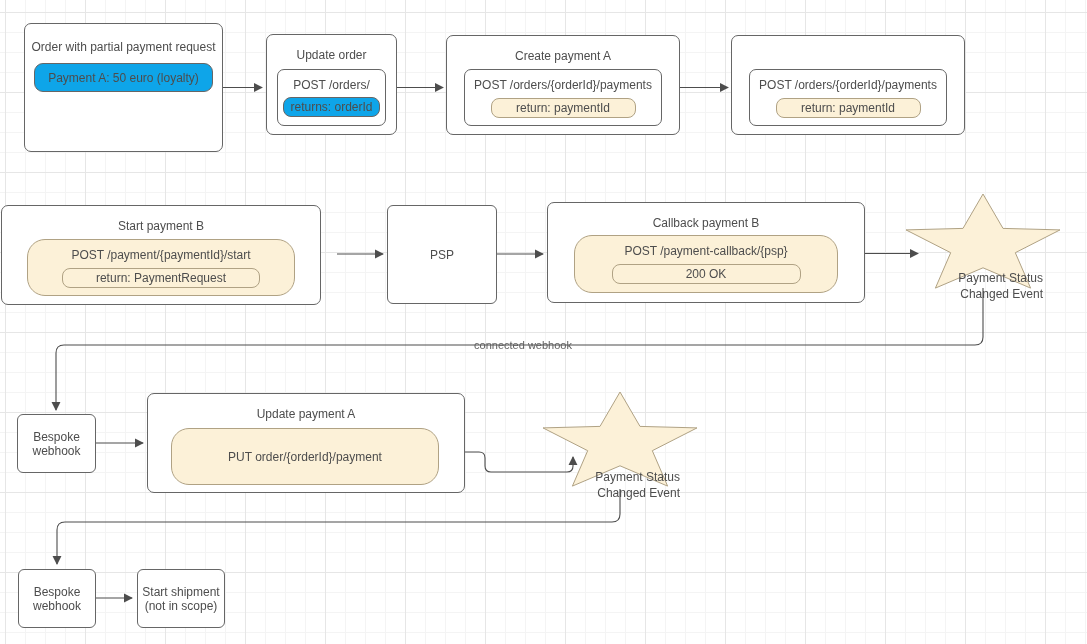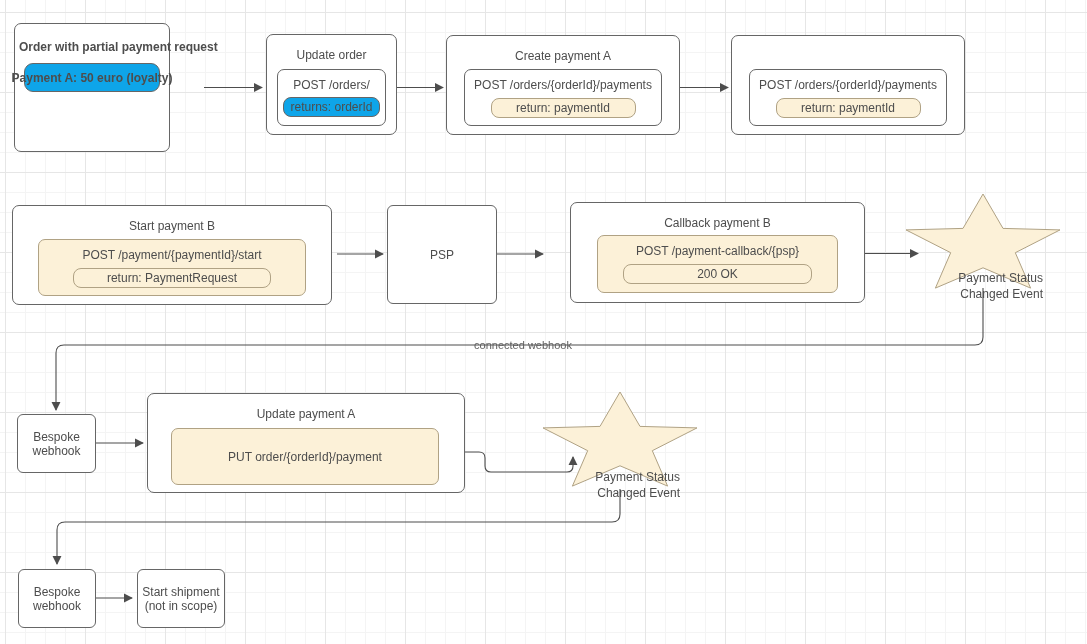--- a/index.html
+++ b/index.html
@@ -40,21 +40,21 @@
     border:1px solid var(--box-border);border-radius:7px;background:#fff;
     display:flex;flex-direction:column;align-items:center;justify-content:center;gap:6px;
   }
   .endpoint{text-align:center;white-space:nowrap;}
   .pill{
     box-sizing:border-box;background:#0ea5e9;border:1px solid var(--box-border);
     border-radius:9px;display:flex;align-items:center;justify-content:center;
     font-size:12px;white-space:nowrap;
   }
   .sub .pill{height:20px;padding:0 6px;border-radius:8px;}
-  .note{background:var(--note-fill);border-color:var(--note-border);}
+  .note{background:var(--note-fill);border-color:var(--note-border);border-radius:18px;}
   .simple{display:flex;align-items:center;justify-content:center;text-align:center;border-radius:6px;padding:2px;}
   .star-label{
     position:absolute;text-align:right;font-size:12px;line-height:16px;color:var(--text);margin-top:40px;
   }
   .edge-label{
     position:absolute;transform:translate(-50%,-50%);
     font-size:11px;color:#5e5e5e;white-space:nowrap;
   }
 </style>
 </head>
@@ -78,21 +78,21 @@
     <path class="edge" d="M983 288 V337 Q983 345 975 345 H64 Q56 345 56 353 V410" marker-end="url(#arrowhead)"></path>
     <path class="edge" d="M96 443 H143" marker-end="url(#arrowhead)"></path>
     <path class="edge" d="M465 452 H479 Q485 452 485 458 V466 Q485 472 491 472 H567 Q573 472 573 466 V457" marker-end="url(#arrowhead)"></path>
     <path class="edge" d="M620 489 V514 Q620 522 612 522 H65 Q57 522 57 530 V564" marker-end="url(#arrowhead)"></path>
     <path class="edge" d="M96 598 H132" marker-end="url(#arrowhead)"></path>
 
     <path class="star" d="M983 194 L1003 228.4 L1060 229.9 L1015.3 252.7 L1030.6 288.1 L983 267.8 L935.4 288.1 L950.7 252.7 L906 229.9 L963 228.4 Z"></path>
     <path class="star" d="M620 392 L640 426.4 L697 427.9 L652.3 450.7 L667.6 486.1 L620 465.8 L572.4 486.1 L587.7 450.7 L543 427.9 L600 426.4 Z"></path>
   </svg>
 
-  <div class="node" style="left:14px;top:23px;width:156px;height:129px;font-weight:bold;">
+  <div class="node" style="left:24px;top:23px;width:199px;height:129px;">
     <div class="title" style="padding:16px 4px 9px;">Order with partial payment request</div>
     <div class="pill" style="height:29px;margin:0 9px 7px;">Payment A: 50 euro (loyalty)</div>
   </div>
 
   <div class="node" style="left:266px;top:34px;width:131px;height:101px;">
     <div class="title" style="padding:13px 2px 0;">Update order</div>
     <div class="sub" style="left:10px;right:10px;top:34px;bottom:8px;gap:5px;">
       <div class="endpoint">POST /orders/</div>
       <div class="pill" style="min-width:87px;">returns: orderId</div>
     </div>
@@ -106,31 +106,31 @@
     </div>
   </div>
 
   <div class="node" style="left:731px;top:35px;width:234px;height:100px;">
     <div class="sub" style="left:17px;right:17px;top:33px;bottom:8px;">
       <div class="endpoint">POST /orders/{orderId}/payments</div>
       <div class="pill note" style="min-width:145px;">return: paymentId</div>
     </div>
   </div>
 
-  <div class="node" style="left:12px;top:205px;width:320px;height:100px;">
+  <div class="node" style="left:1px;top:205px;width:320px;height:100px;">
     <div class="title" style="padding:13px 2px 0;">Start payment B</div>
     <div class="sub note" style="left:25px;right:25px;top:33px;bottom:8px;">
       <div class="endpoint">POST /payment/{paymentId}/start</div>
       <div class="pill note" style="min-width:198px;">return: PaymentRequest</div>
     </div>
   </div>
 
   <div class="node simple" style="left:387px;top:205px;width:110px;height:99px;">PSP</div>
 
-  <div class="node" style="left:570px;top:202px;width:295px;height:101px;">
+  <div class="node" style="left:547px;top:202px;width:318px;height:101px;">
     <div class="title" style="padding:13px 2px 0;">Callback payment B</div>
     <div class="sub note" style="left:26px;right:26px;top:32px;bottom:9px;">
       <div class="endpoint">POST /payment-callback/{psp}</div>
       <div class="pill note" style="min-width:189px;">200 OK</div>
     </div>
   </div>
 
   <div class="star-label" style="left:923px;top:230px;width:120px;">Payment Status Changed Event</div>
 
   <div class="edge-label" style="left:523px;top:345px;">connected webhook</div>

